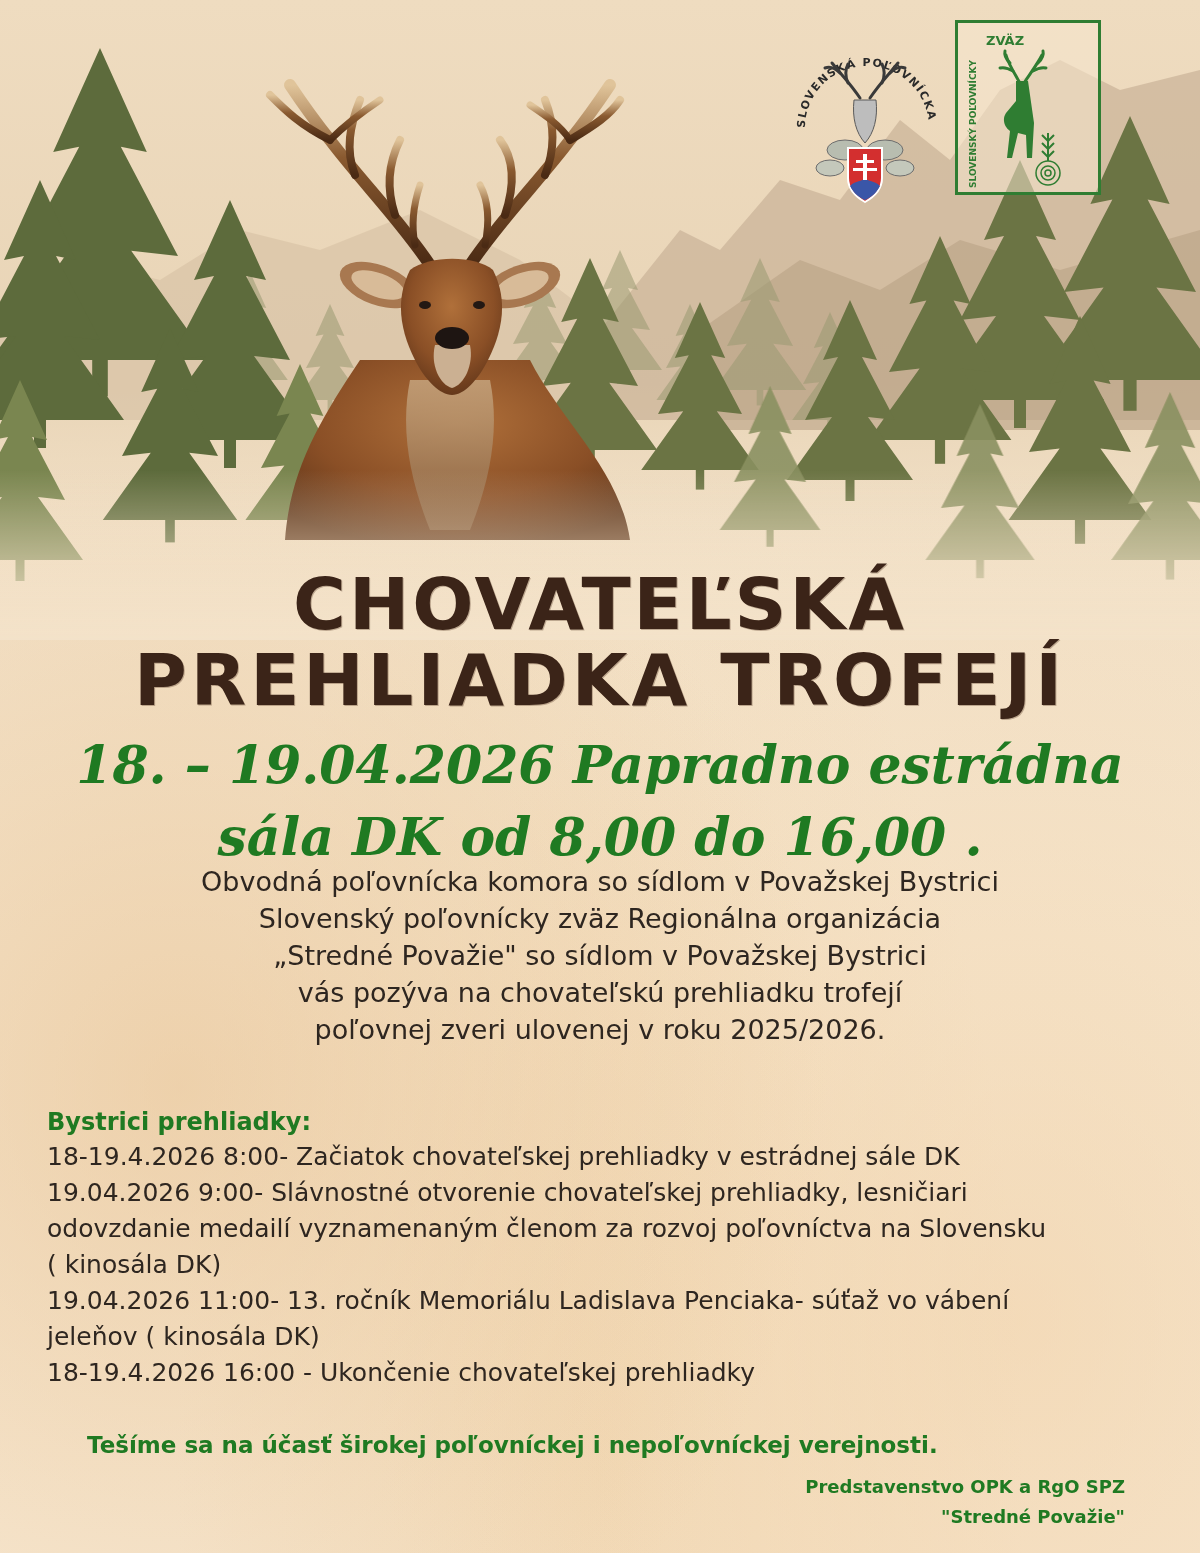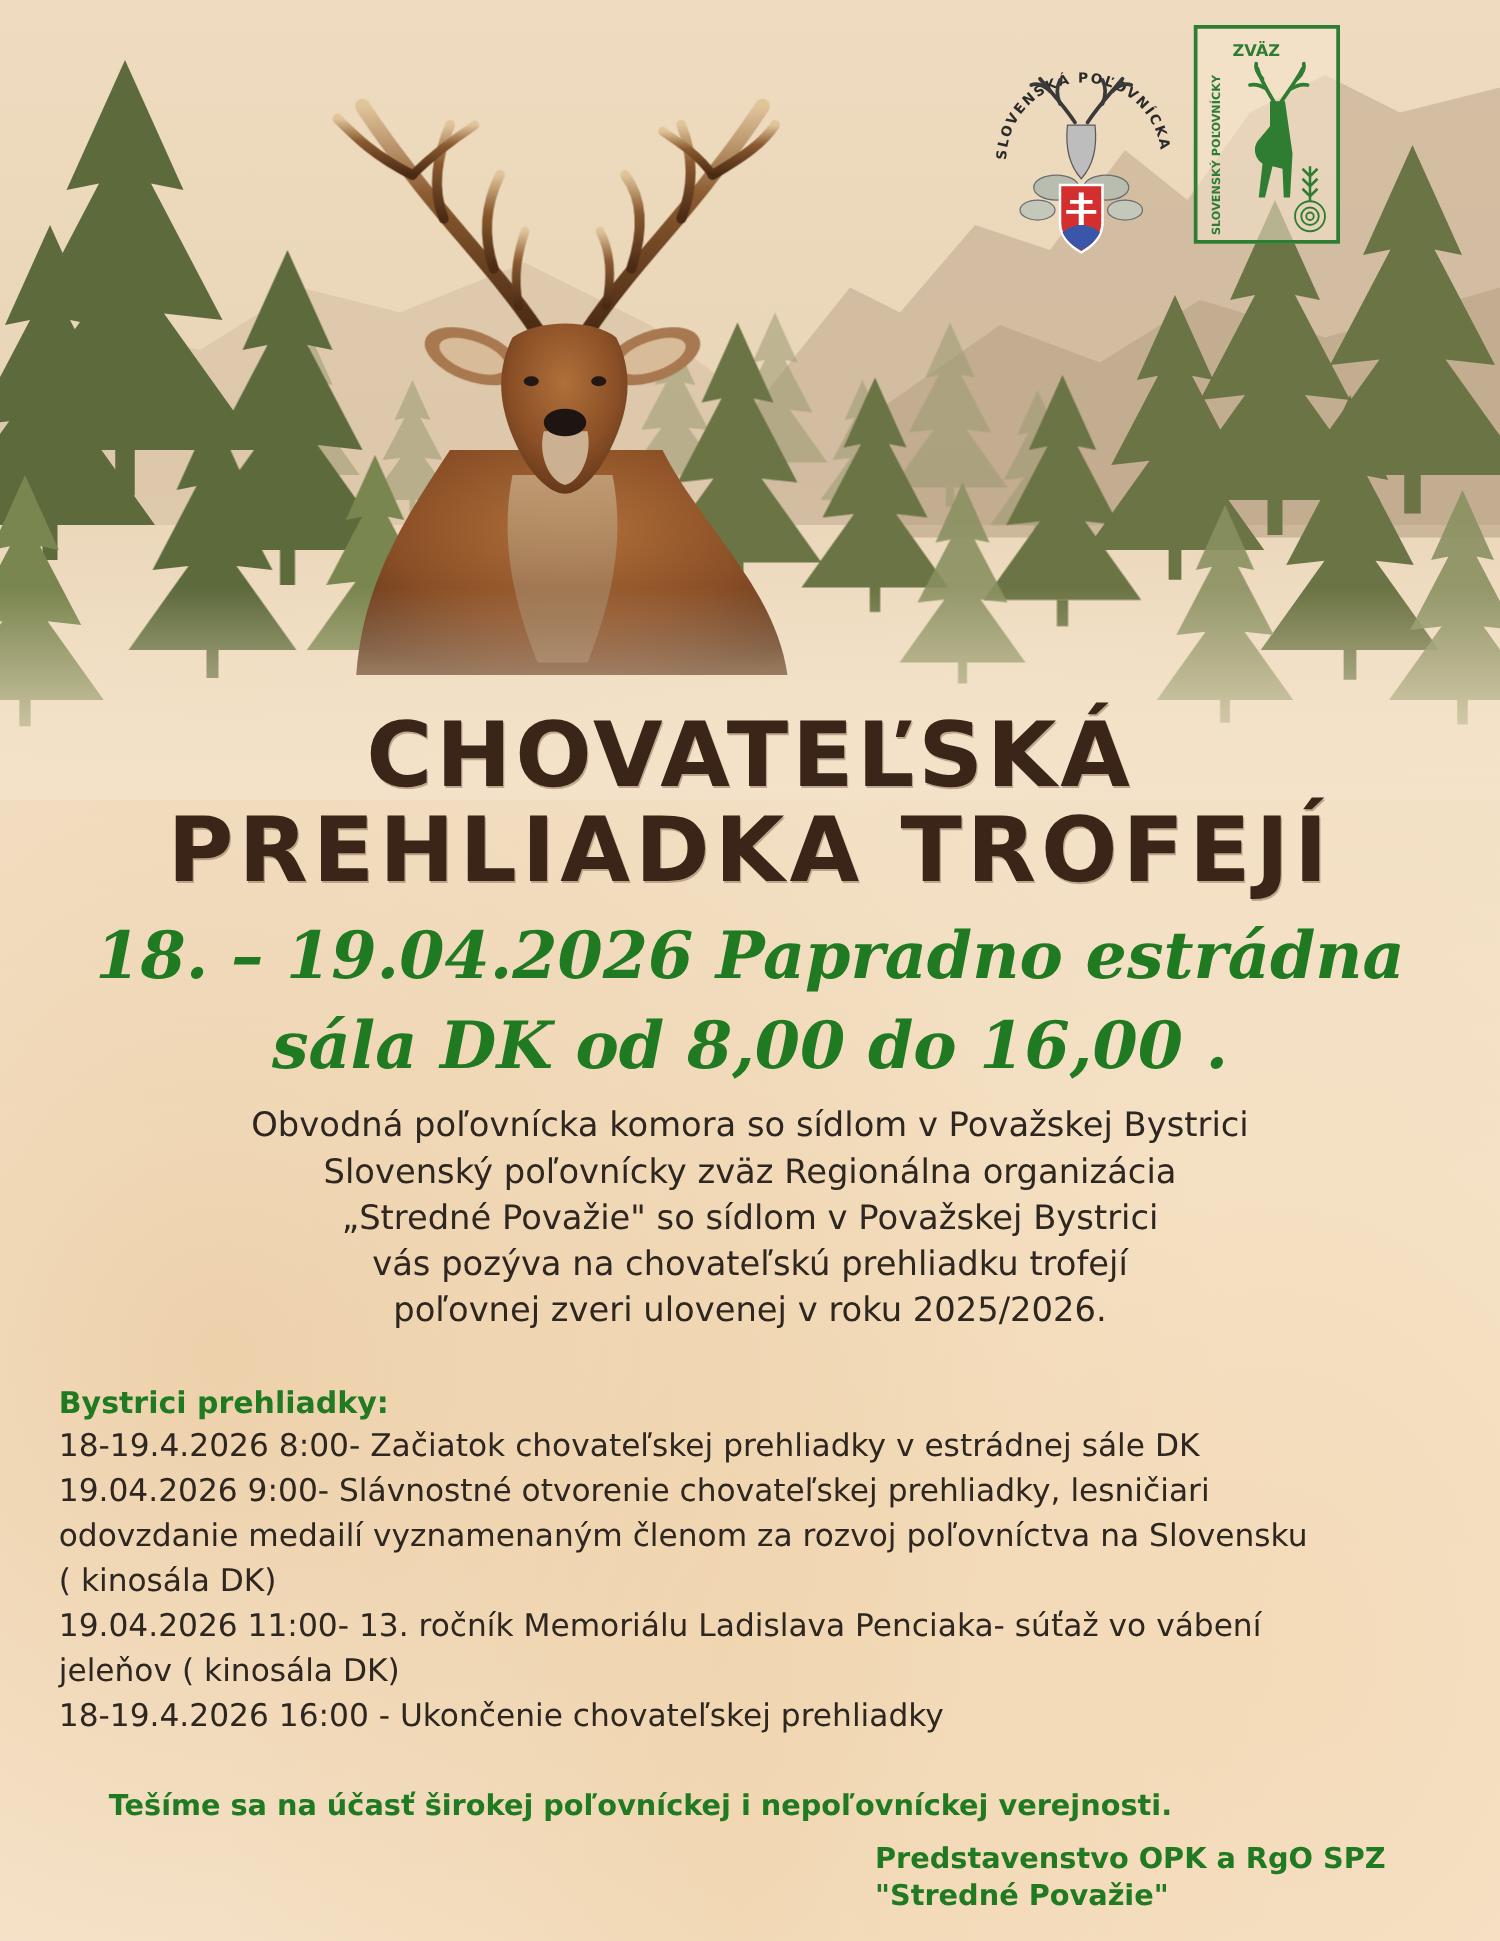--- a/index.html
+++ b/index.html
@@ -15,21 +15,21 @@
   }
   .poster { position: absolute; inset: 0; }
 
   
   .scene { position: absolute; left: 0; top: 0; width: 1200px; height: 640px; overflow: hidden; }
   .scene svg { display: block; }
 
   
   .logo-spk { position: absolute; left: 790px; top: 18px; width: 150px; height: 190px; }
   .logo-spz {
-    position: absolute; left: 955px; top: 20px; width: 117px; height: 175px;
+    position: absolute; left: 955px; top: 20px; width: 146px; height: 175px;
     border: 3px solid #2f7d32; background: rgba(245,230,205,0.55);
   }
 
   
   .title {
     position: absolute; left: 0; width: 1200px; text-align: center;
     font-family: "DejaVu Sans", sans-serif; font-weight: bold;
     color: #3b2418; letter-spacing: 3px;
     text-shadow: 1px 1px 0 rgba(90,60,40,0.35);
   }
@@ -40,21 +40,21 @@
   .script {
     position: absolute; left: 0; width: 1200px; text-align: center;
     font-family: "DejaVu Serif", serif; font-style: italic; font-weight: bold;
     color: #1f7a22; font-size: 52px;
   }
   .script-1 { top: 734px; }
   .script-2 { top: 806px; }
 
   
   .invite {
-    position: absolute; left: 0; top: 882px; width: 1200px; text-align: center;
+    position: absolute; left: 0; top: 863px; width: 1200px; text-align: center;
     font-family: "DejaVu Sans", sans-serif; color: #2e2620; font-size: 27px;
     line-height: 37px;
   }
   .invite div { white-space: nowrap; }
 
   
   .program { position: absolute; left: 47px; top: 1105px; width: 1120px; }
   .program-heading {
     font-family: "DejaVu Sans", sans-serif; font-weight: bold;
     color: #1f7a22; font-size: 24px; line-height: 34px;
@@ -64,23 +64,23 @@
     font-size: 25px; line-height: 36px; white-space: nowrap;
   }
 
   
   .closing {
     position: absolute; left: 47px; top: 1432px;
     font-family: "DejaVu Sans", sans-serif; font-weight: bold;
     color: #1f7a22; font-size: 23px; white-space: nowrap; margin-left: 40px;
   }
   .signature {
-    position: absolute; left: 700px; top: 1472px; width: 425px; text-align: left;
-    font-family: "DejaVu Sans", sans-serif; font-weight: bold;
-    color: #1f7a22; font-size: 23px; line-height: 30px;
+    position: absolute; left: 700px; top: 1472px; width: 425px; text-align: right;
+    font-family: "DejaVu Sans", sans-serif; font-weight: bold;
+    color: #1f7a22; font-size: 18px; line-height: 30px;
   }
 </style>
 </head>
 <body>
 
 <div class="poster">
 
   <div class="scene">
     <svg width="1200" height="640" viewBox="0 0 1200 640" xmlns="http://www.w3.org/2000/svg">
       <defs>

